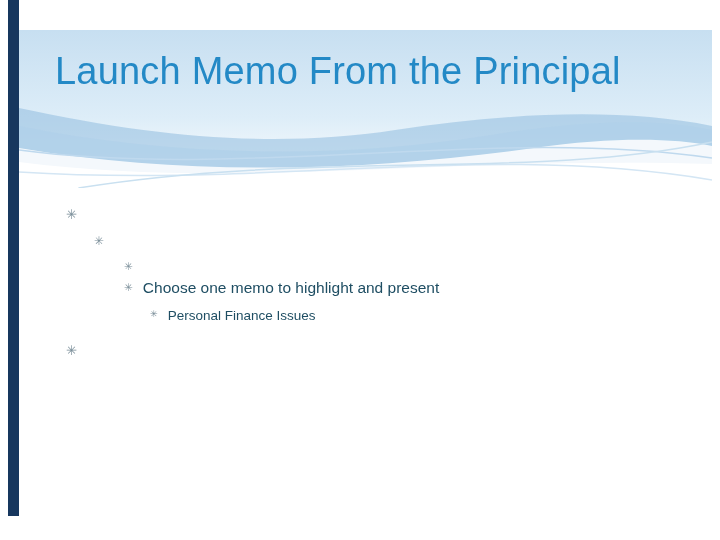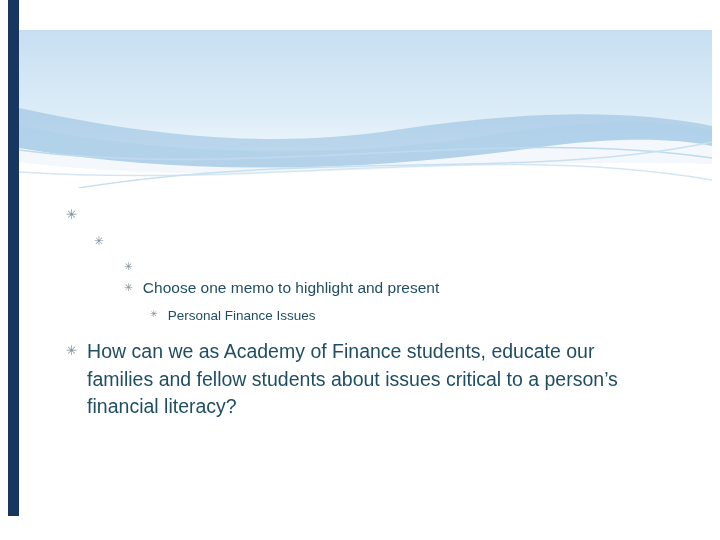--- a/index.html
+++ b/index.html
@@ -71,20 +71,21 @@
       </defs>
       <rect x="0" y="0" width="700" height="158" fill="url(#hdr)"></rect>
       <path d="M0,78 C140,108 260,118 380,100 C500,82 610,78 700,96 L700,158 L0,158 Z" fill="#8FBCDE" opacity="0.55"></path>
       <path d="M0,96 C160,128 330,128 470,106 C570,90 640,88 700,100 L700,158 L0,158 Z" fill="#AFD0E9" opacity="0.7"></path>
       <path d="M0,118 C180,148 360,140 520,118 C600,107 660,108 700,116 L700,158 L0,158 Z" fill="#FFFFFF" opacity="0.85"></path>
       <path d="M0,132 C220,160 430,126 700,134 L700,158 L0,158 Z" fill="#FFFFFF"></path>
       <path d="M0,120 C230,150 480,96 700,128" stroke="#BFD9EE" fill="none" stroke-width="1.5"></path>
       <path d="M0,142 C260,158 470,112 700,150" stroke="#D4E6F4" fill="none" stroke-width="1.5"></path>
       <path d="M60,158 C300,120 520,150 700,112" stroke="#C9E0F0" fill="none" stroke-width="1.5"></path>
     </svg>
+    <div class="slide-title">Launch Memo From the Principal</div>
   </div>
 
   <div class="content">
 
     <div class="row l1">
       <span class="bullet">✳</span>
     </div>
 
     <div class="row l2">
       <span class="bullet">✳</span>
@@ -99,17 +100,16 @@
       <span class="text">Choose one memo to highlight and present</span>
     </div>
 
     <div class="row l4">
       <span class="bullet">✳</span>
       <span class="text">Personal Finance Issues</span>
     </div>
 
     <div class="row l1 question">
       <span class="bullet">✳</span>
-      <span class="text">How can we as Academy of Finance students, educate our families and fellow students about issues critical to a person’s financial literacy?</span>
     </div>
 
   </div>
 </div>
 
 </body></html>

